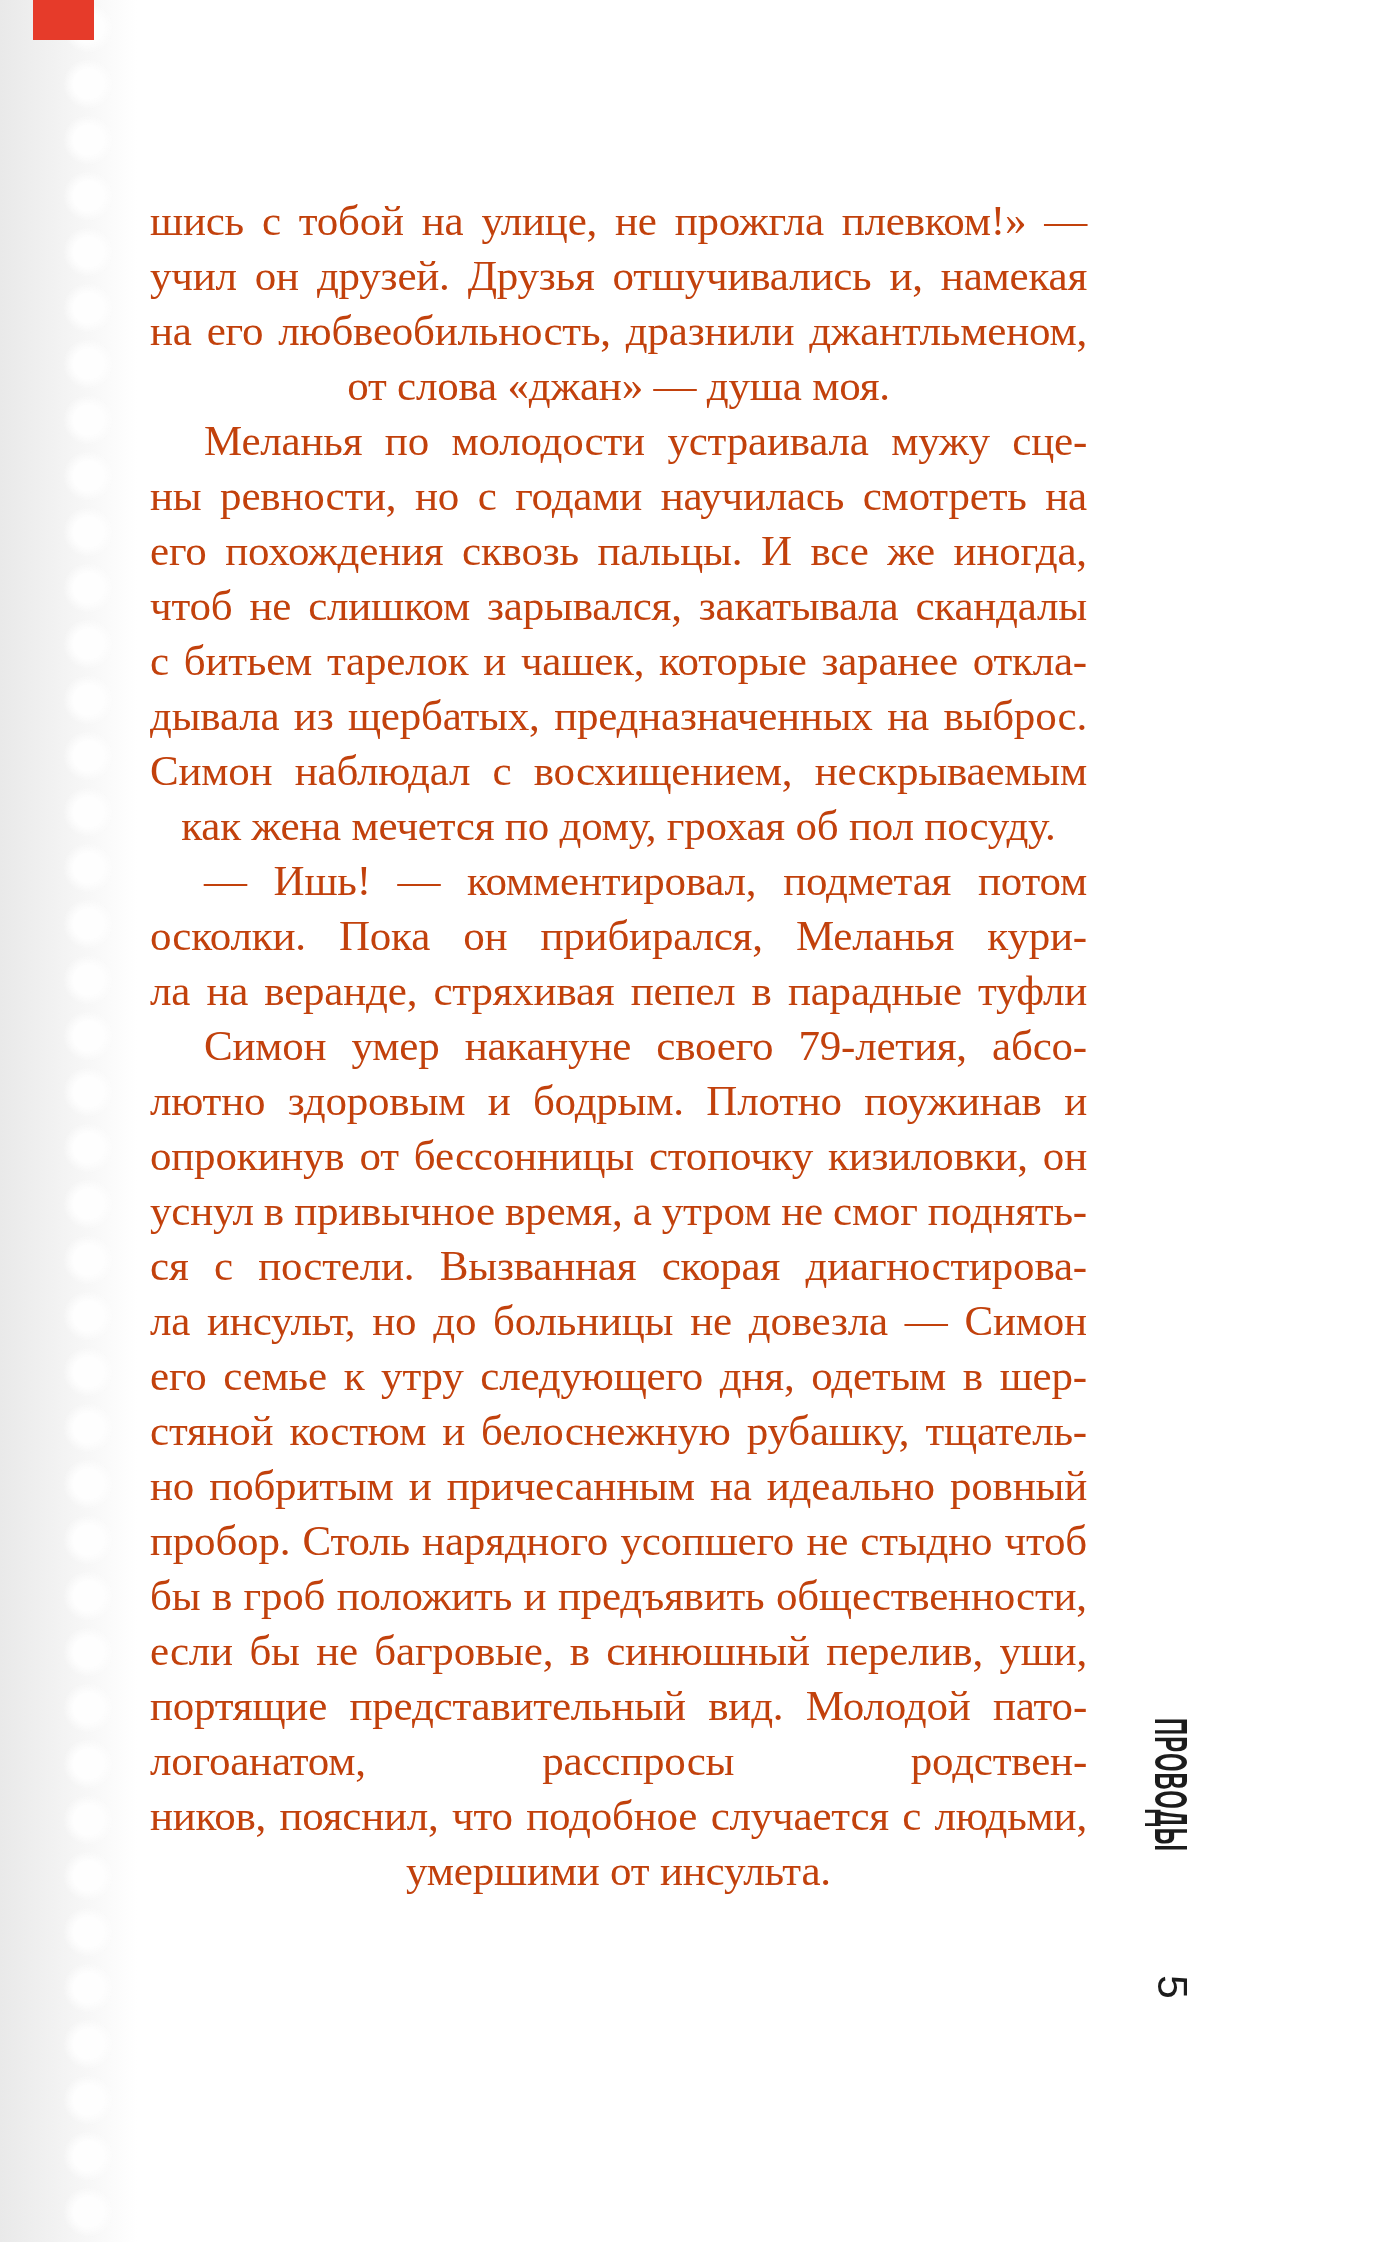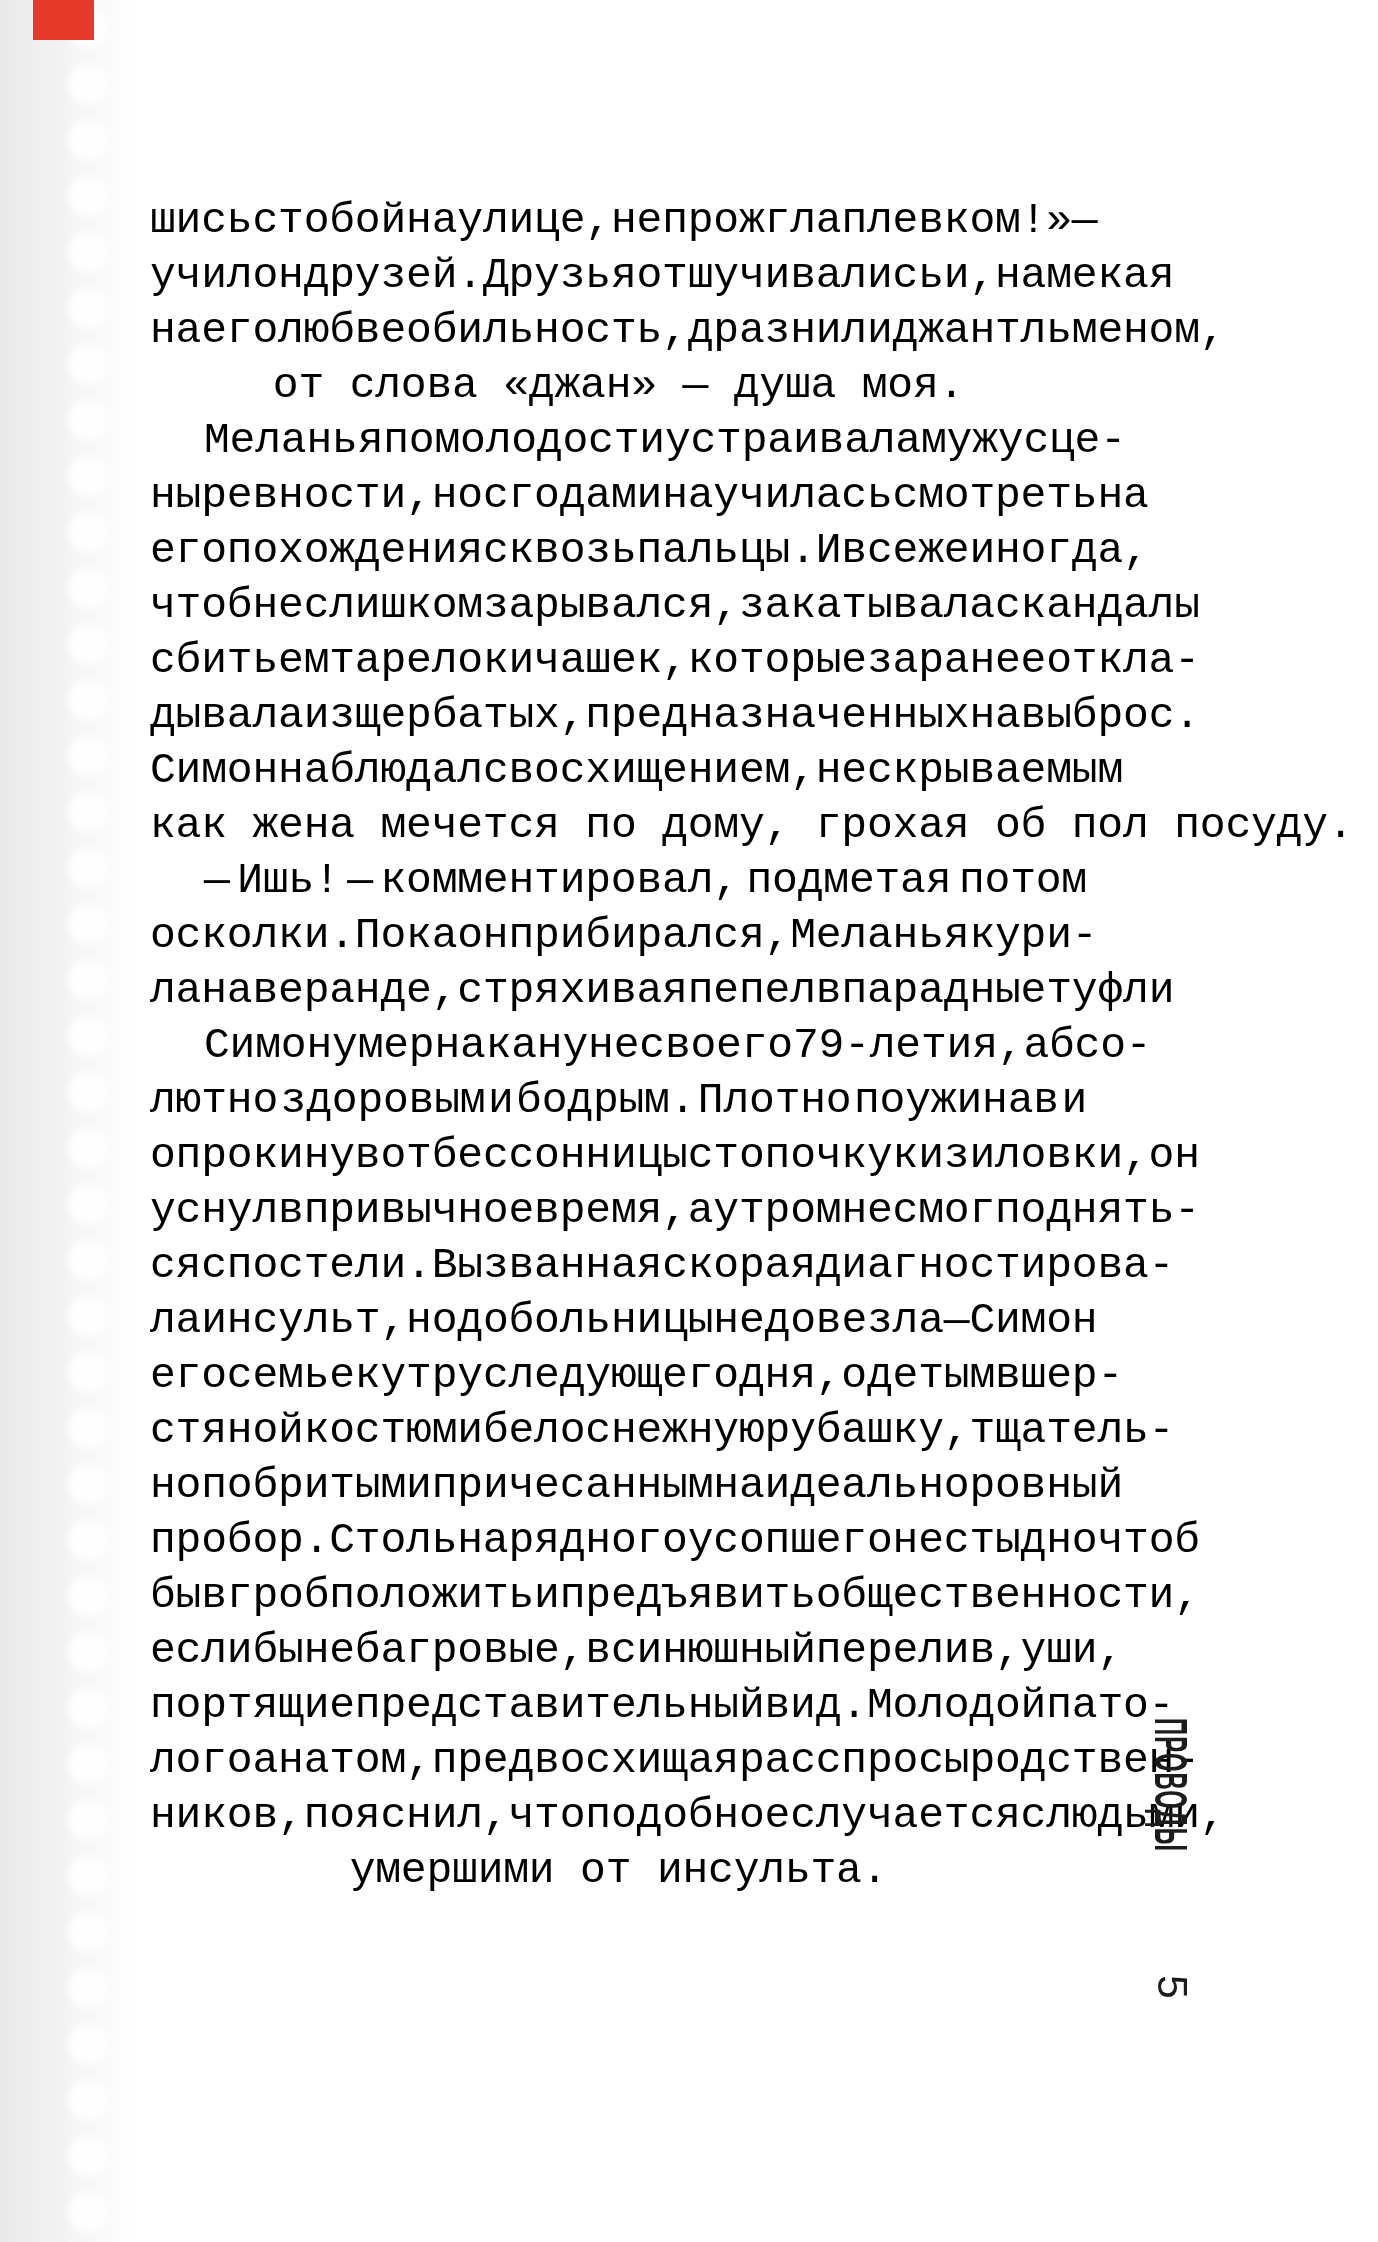--- a/index.html
+++ b/index.html
@@ -92,21 +92,21 @@
     line-height: 34px;
     color: #1c1c1c;
   }
 </style>
 </head>
 <body>
 
 <div class="page">
   <div class="page-curl"></div>
   <div class="bookmark" style="background: rgb(230, 59, 42);"></div>
-  <div class="text-block" style="color: #000000; font-family: Liberation Mono, monospace;">
+  <div class="text-block" style="color: #c2410c;">
       <div class="para">
         <div class="line">
           <span>шись</span>
           <span>с</span>
           <span>тобой</span>
           <span>на</span>
           <span>улице,</span>
           <span>не</span>
           <span>прожгла</span>
           <span>плевком!»</span>
@@ -336,21 +336,20 @@
         </div>
         <div class="line">
           <span>портящие</span>
           <span>представительный</span>
           <span>вид.</span>
           <span>Молодой</span>
           <span>пато-</span>
         </div>
         <div class="line">
           <span>логоанатом,</span>
-          <span>предвосхищая</span>
           <span>расспросы</span>
           <span>родствен-</span>
         </div>
         <div class="line">
           <span>ников,</span>
           <span>пояснил,</span>
           <span>что</span>
           <span>подобное</span>
           <span>случается</span>
           <span>с</span>

